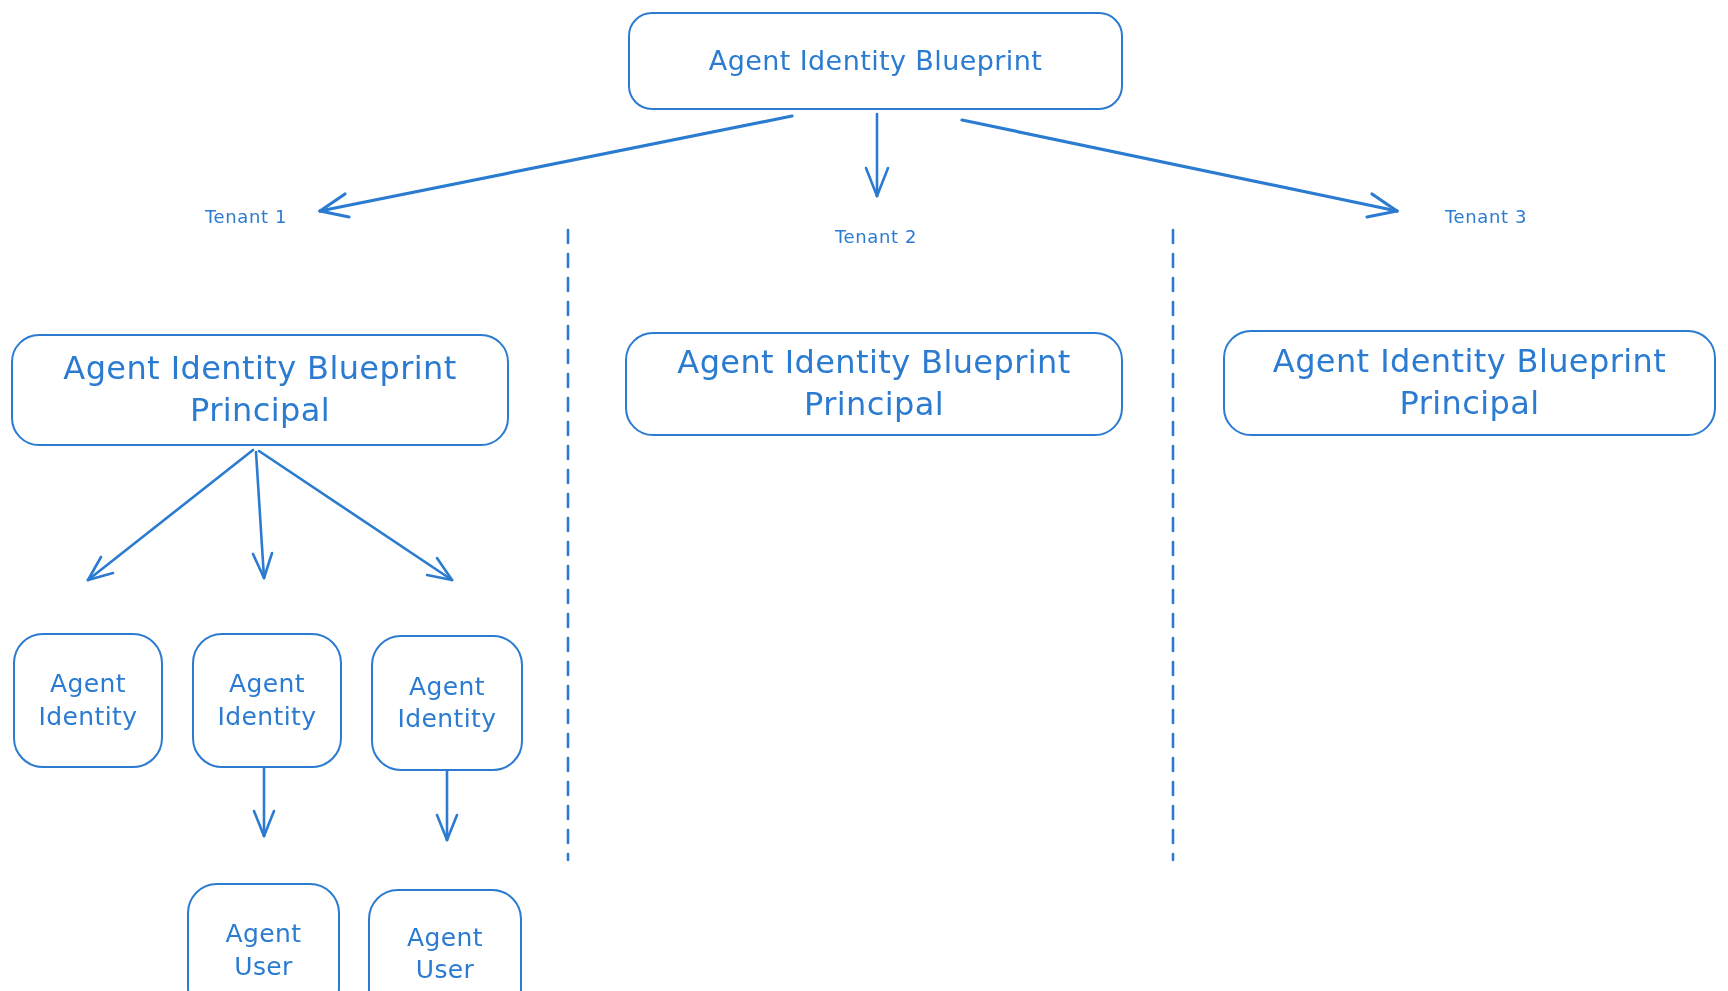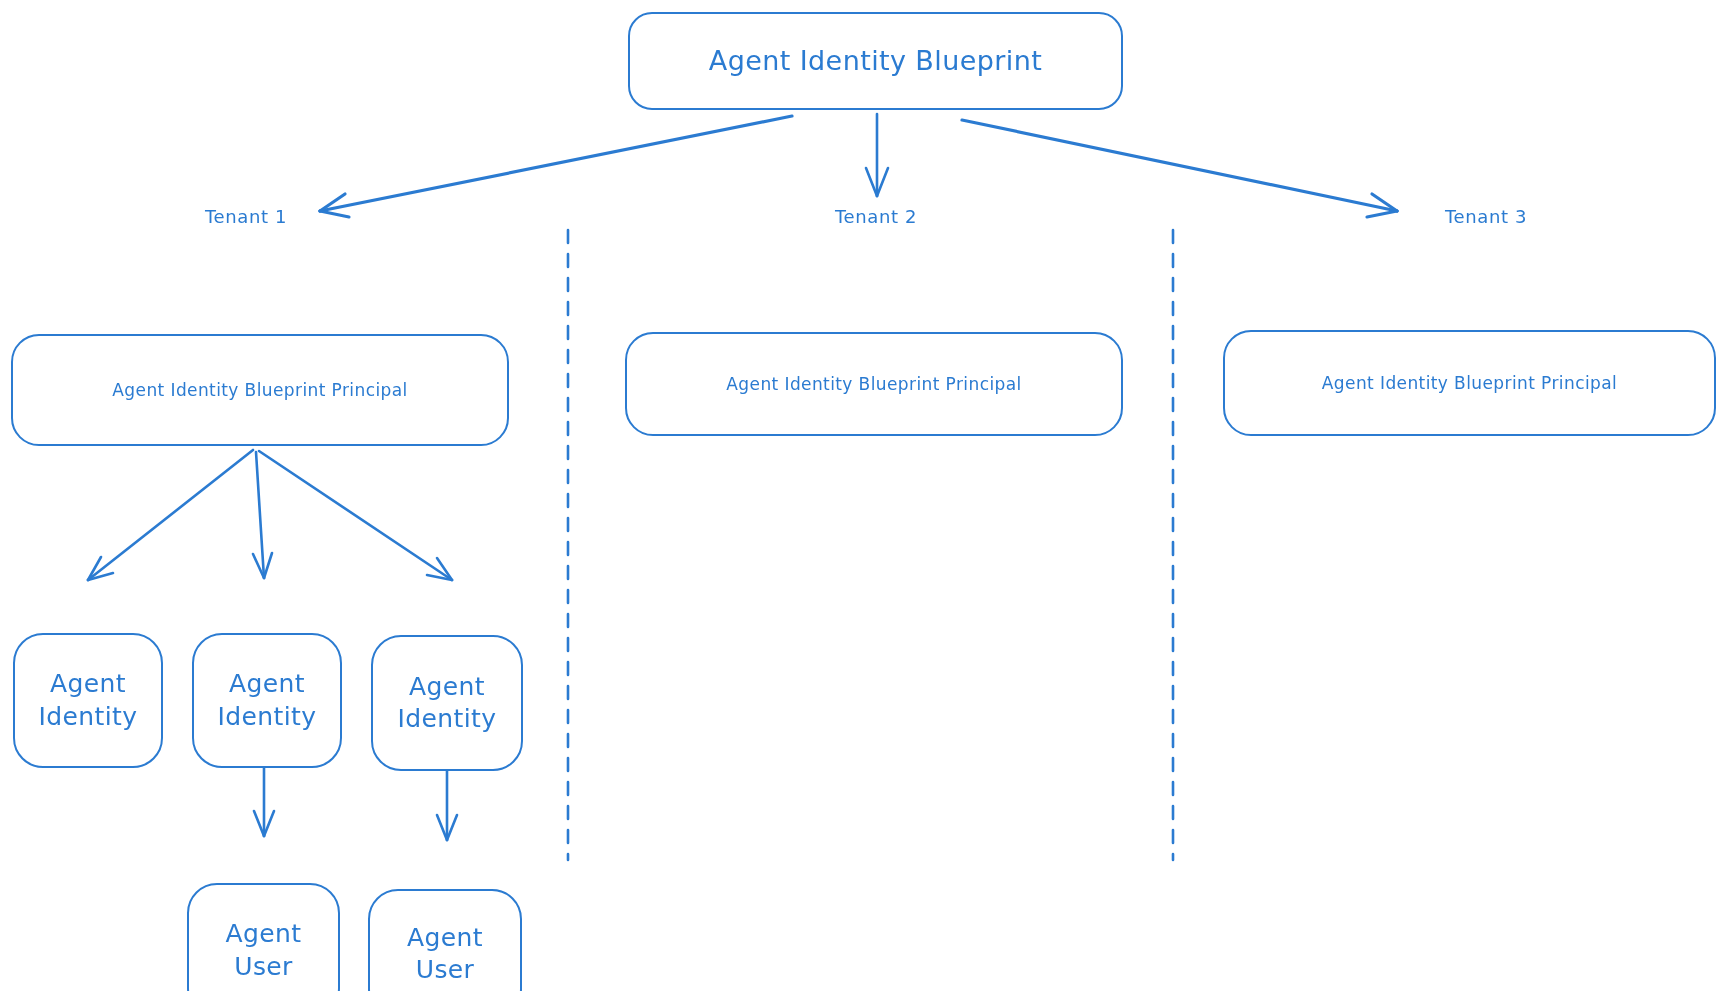--- a/index.html
+++ b/index.html
@@ -38,21 +38,21 @@
     line-height: 1.3;
   }
   .node .ln { display: block; }
   .root-node {
     left: 628px; top: 12px; width: 495px; height: 98px;
     border-radius: 24px;
     font-size: 27px;
   }
   .principal-node {
     border-radius: 28px;
-    font-size: 17px;
+    font-size: 32px;
   }
   .p1 { left: 11px;   top: 334px; width: 498px; height: 112px; }
   .p2 { left: 625px;  top: 332px; width: 498px; height: 104px; }
   .p3 { left: 1223px; top: 330px; width: 493px; height: 106px; }
   .small-node {
     border-radius: 30px;
     font-size: 25px;
     margin-top: 41px;
   }
   .ai1 { left: 13px;  top: 592px; width: 150px; height: 135px; }
@@ -62,21 +62,21 @@
   .au2 { left: 368px; top: 848px; width: 154px; height: 130px; }
   .tenant-label {
     position: absolute;
     transform: translate(-50%, -50%);
     color: #2b7bd1;
     font-size: 18px;
     letter-spacing: 0.6px;
     white-space: nowrap;
   }
   .t1 { left: 246px;  top: 216px; }
-  .t2 { left: 876px;  top: 216px; }
+  .t2 { left: 876px;  top: 236px; }
   .t3 { left: 1486px; top: 216px; }
 </style>
 </head>
 <body>
 
 <div class="canvas">
 
   <svg class="connectors" viewBox="0 0 1728 991" xmlns="http://www.w3.org/2000/svg" fill="none" stroke="#2b7bd1" stroke-width="2.6" stroke-linecap="round">
 
     <g>

